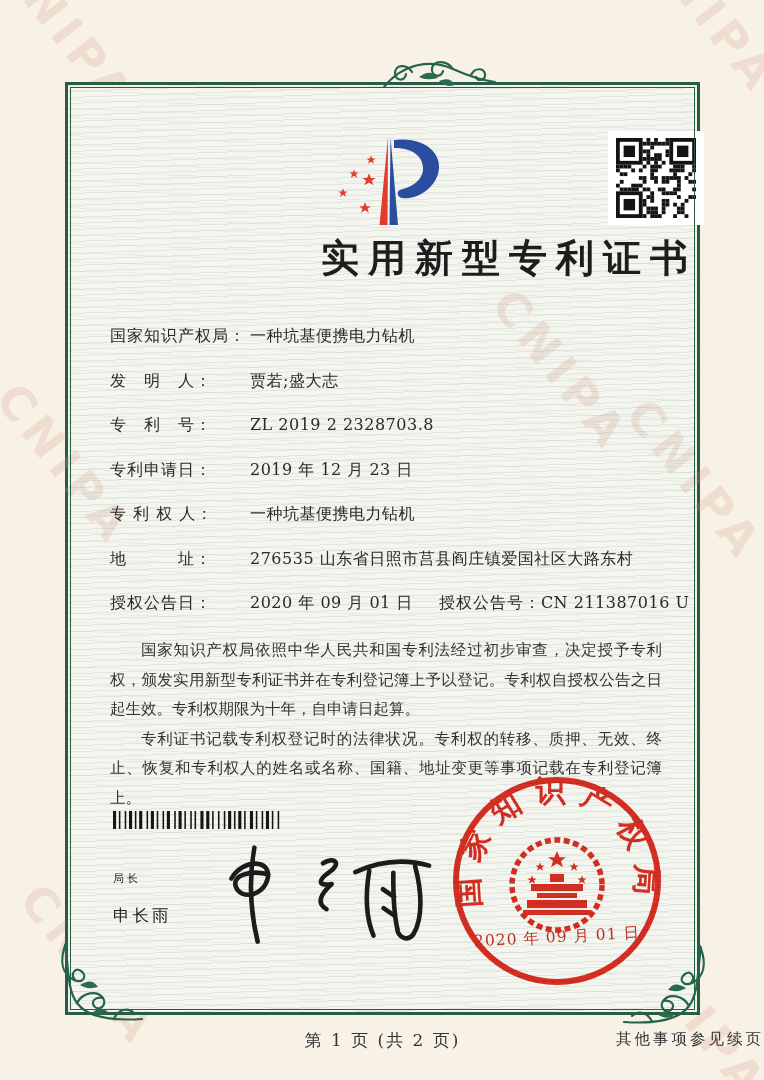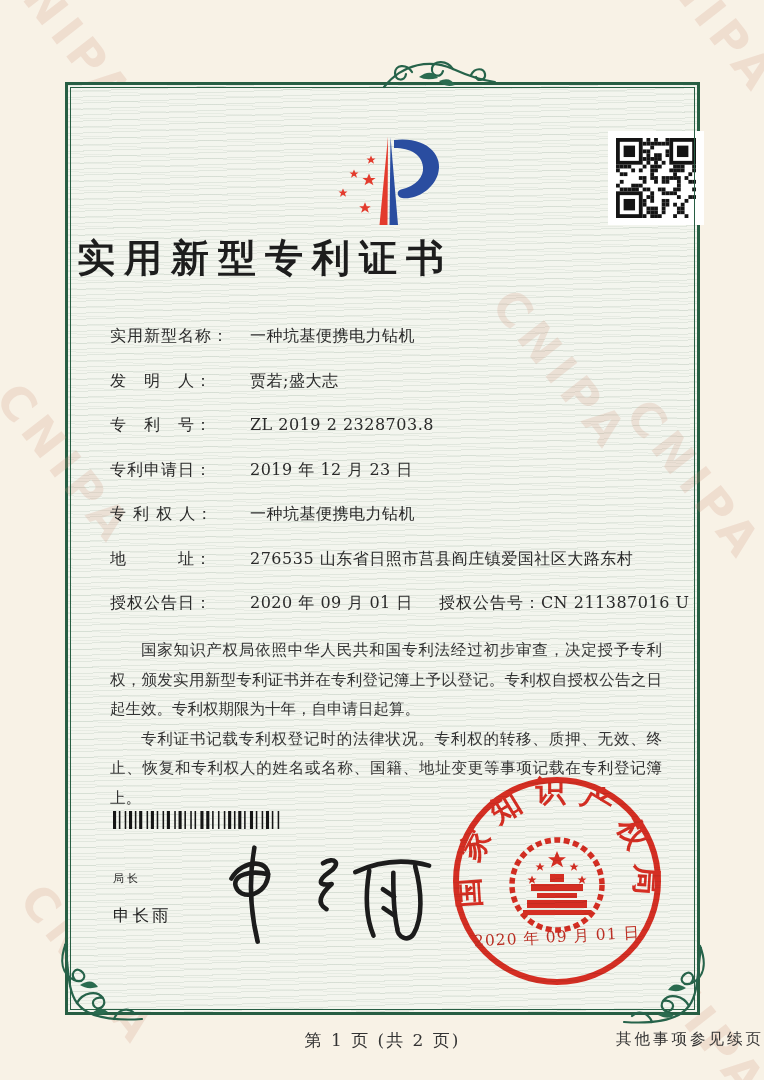--- a/index.html
+++ b/index.html
@@ -38,21 +38,21 @@
   .cert-no {
     position:absolute; left:38px; top:48px; font-size:15px; letter-spacing:2px; color:#2b2b2b;
   }
   .logo { position:absolute; left:250px; top:42px; width:152px; height:102px; }
   .qr {
     position:absolute; left:540px; top:46px; width:96px; height:94px;
     background:#ffffff; display:flex; align-items:center; justify-content:center;
   }
   .title {
     position:absolute; left:0; top:148px; width:100%;
-    text-align:left; font-size:38px; font-weight:bold; letter-spacing:9px;
+    text-align:right; font-size:38px; font-weight:bold; letter-spacing:9px;
     padding-left:9px; color:#1d1d1d;
   }
   
   .fields { position:absolute; left:42px; top:241px; right:38px; }
   .frow { height:44.5px; font-size:16px; color:#2a2a2a; white-space:nowrap; }
   .flabel { display:inline-block; min-width:140px; letter-spacing:1px; }
   .flabel2 { display:inline-block; margin-left:26px; letter-spacing:1px; }
   .fvalue { letter-spacing:0.5px; }
   
   .paras {
@@ -255,21 +255,21 @@
             <rect x="3.7142857142857144" y="55.714285714285715" width="18.571428571428573" height="18.571428571428573" fill="#ffffff"></rect>
             <rect x="7.428571428571429" y="59.42857142857143" width="11.142857142857142" height="11.142857142857142" fill="#141414"></rect>
           </g>
         </svg>
     </div>
 
     <div class="title">实用新型专利证书</div>
 
     <div class="fields">
       <div class="frow">
-        <span class="flabel">实用新型名称：</span><span class="fvalue">一种坑基便携电力钻机</span>
+        <span class="flabel">国家知识产权局：</span><span class="fvalue">一种坑基便携电力钻机</span>
       </div>
       <div class="frow">
         <span class="flabel">发　明　人：</span><span class="fvalue">贾若;盛大志</span>
       </div>
       <div class="frow">
         <span class="flabel">专　利　号：</span><span class="fvalue">ZL 2019 2 2328703.8</span>
       </div>
       <div class="frow">
         <span class="flabel">专利申请日：</span><span class="fvalue">2019 年 12 月 23 日</span>
       </div>

